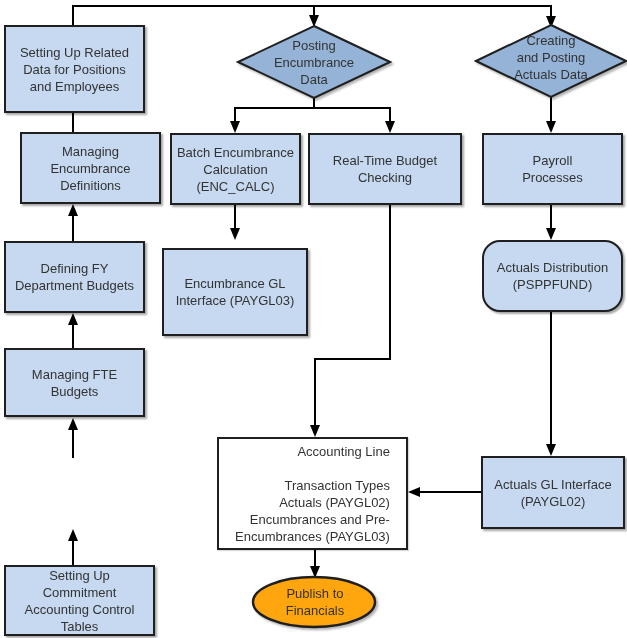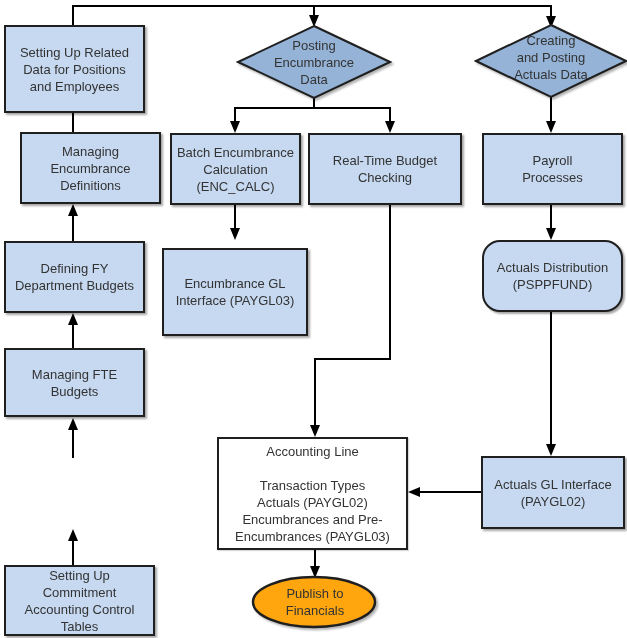--- a/index.html
+++ b/index.html
@@ -116,21 +116,21 @@
   <div class="node" style="left:162px;top:240px;width:146px;height:88px;margin-top:8px;">Encumbrance GL
 Interface (PAYGL03)</div>
 
   <div class="node" style="left:482px;top:133px;width:141px;height:72px;">Payroll
 Processes</div>
   <div class="node" style="left:482px;top:240px;width:141px;height:72px;border-radius:18px;">Actuals Distribution
 (PSPPFUND)</div>
   <div class="node" style="left:481px;top:456px;width:144px;height:73px;">Actuals GL Interface
 (PAYGL02)</div>
 
-  <div class="node white" style="left:217px;top:437px;width:191px;height:113px;">Accounting Line
+  <div class="node white" style="left:217px;top:437px;width:191px;height:113px;text-align:right;">Accounting Line
 
 Transaction Types
 Actuals (PAYGL02)
 Encumbrances and Pre-
 Encumbrances (PAYGL03)</div>
 
   <svg class="shape" style="left:250px;top:574px;" width="130" height="58">
     <ellipse cx="64" cy="28" rx="61" ry="25" fill="#FFA60F" stroke="#1f1f1f" stroke-width="2.5"></ellipse>
   </svg>
   <div class="shape-label" style="left:253px;top:577px;width:124px;height:50px;">Publish to

